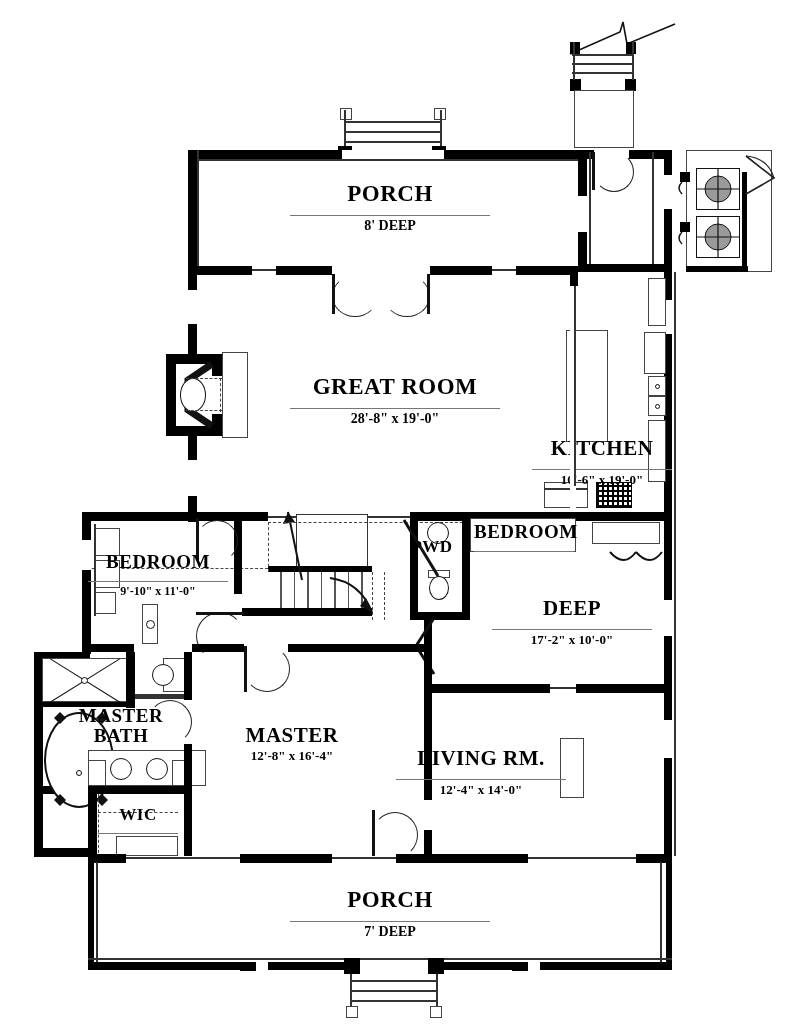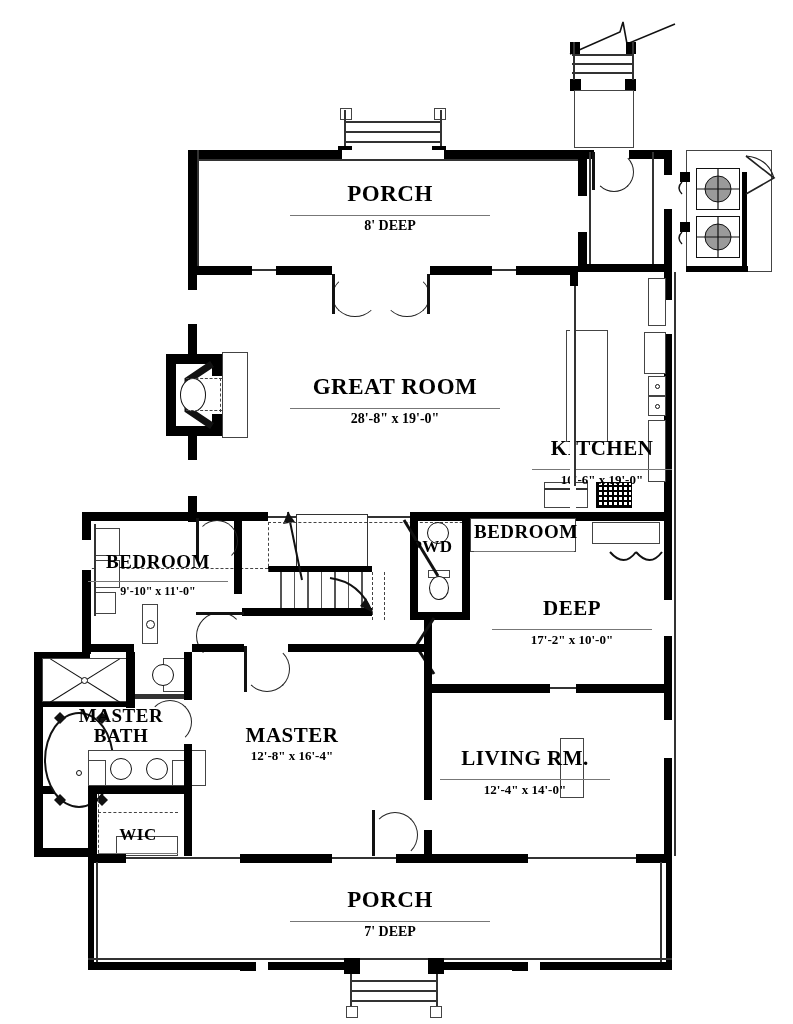--- a/index.html
+++ b/index.html
@@ -377,40 +377,40 @@
   <div class="label lbl-sm" style="left:56px;top:706px;width:130px;line-height:1.05;">
     <span class="name">MASTER</span>
     <span class="name">BATH</span>
   </div>
 
   <div class="wall" style="left:184px;top:744px;width:8px;height:112px;"></div>
   <div class="wall" style="left:88px;top:786px;width:104px;height:8px;"></div>
   <div class="dashv" style="left:98px;top:794px;height:64px;"></div>
   <div class="dash" style="left:98px;top:812px;width:80px;"></div>
   <div class="boxthin" style="left:116px;top:836px;width:62px;height:20px;"></div>
-  <div class="label lbl-xs" style="left:98px;top:806px;width:80px;margin-top:20px;">
+  <div class="label lbl-xs" style="left:98px;top:806px;width:80px;">
     <span class="name underline">WIC</span>
   </div>
 
   <div class="wall" style="left:192px;top:644px;width:52px;height:8px;"></div>
   <div class="wall" style="left:288px;top:644px;width:144px;height:8px;"></div>
   <div class="swing q-br" style="left:244px;top:646px;width:46px;height:46px;"></div>
   <div class="doorleaf" style="left:244px;top:646px;width:3px;height:46px;"></div>
   <div class="wall" style="left:424px;top:652px;width:8px;height:206px;"></div>
   <div class="white" style="left:424px;top:800px;width:8px;height:30px;"></div>
 
   <div class="label lbl-md" style="left:202px;top:724px;width:180px;line-height:1.05;">
     <span class="name">MASTER</span>
     <span class="dim">12'-8" x 16'-4"</span>
   </div>
 
   <div class="wall" style="left:664px;top:688px;width:8px;height:168px;"></div>
   <div class="white" style="left:664px;top:720px;width:8px;height:38px;"></div>
   <div class="boxthin" style="left:560px;top:738px;width:24px;height:60px;"></div>
-  <div class="label lbl-md" style="left:440px;top:748px;width:170px;">
+  <div class="label lbl-md" style="left:396px;top:748px;width:170px;">
     <span class="name underline">LIVING RM.</span>
     <span class="dim">12'-4" x 14'-0"</span>
   </div>
   <div class="swing q-tr" style="left:372px;top:812px;width:46px;height:46px;"></div>
   <div class="doorleaf" style="left:372px;top:810px;width:3px;height:46px;"></div>
 
   <div class="wall" style="left:88px;top:854px;width:38px;height:9px;"></div>
   <div class="wall" style="left:240px;top:854px;width:76px;height:9px;"></div>
   <div class="wall" style="left:396px;top:854px;width:116px;height:9px;"></div>
   <div class="wall" style="left:636px;top:854px;width:36px;height:9px;"></div>

